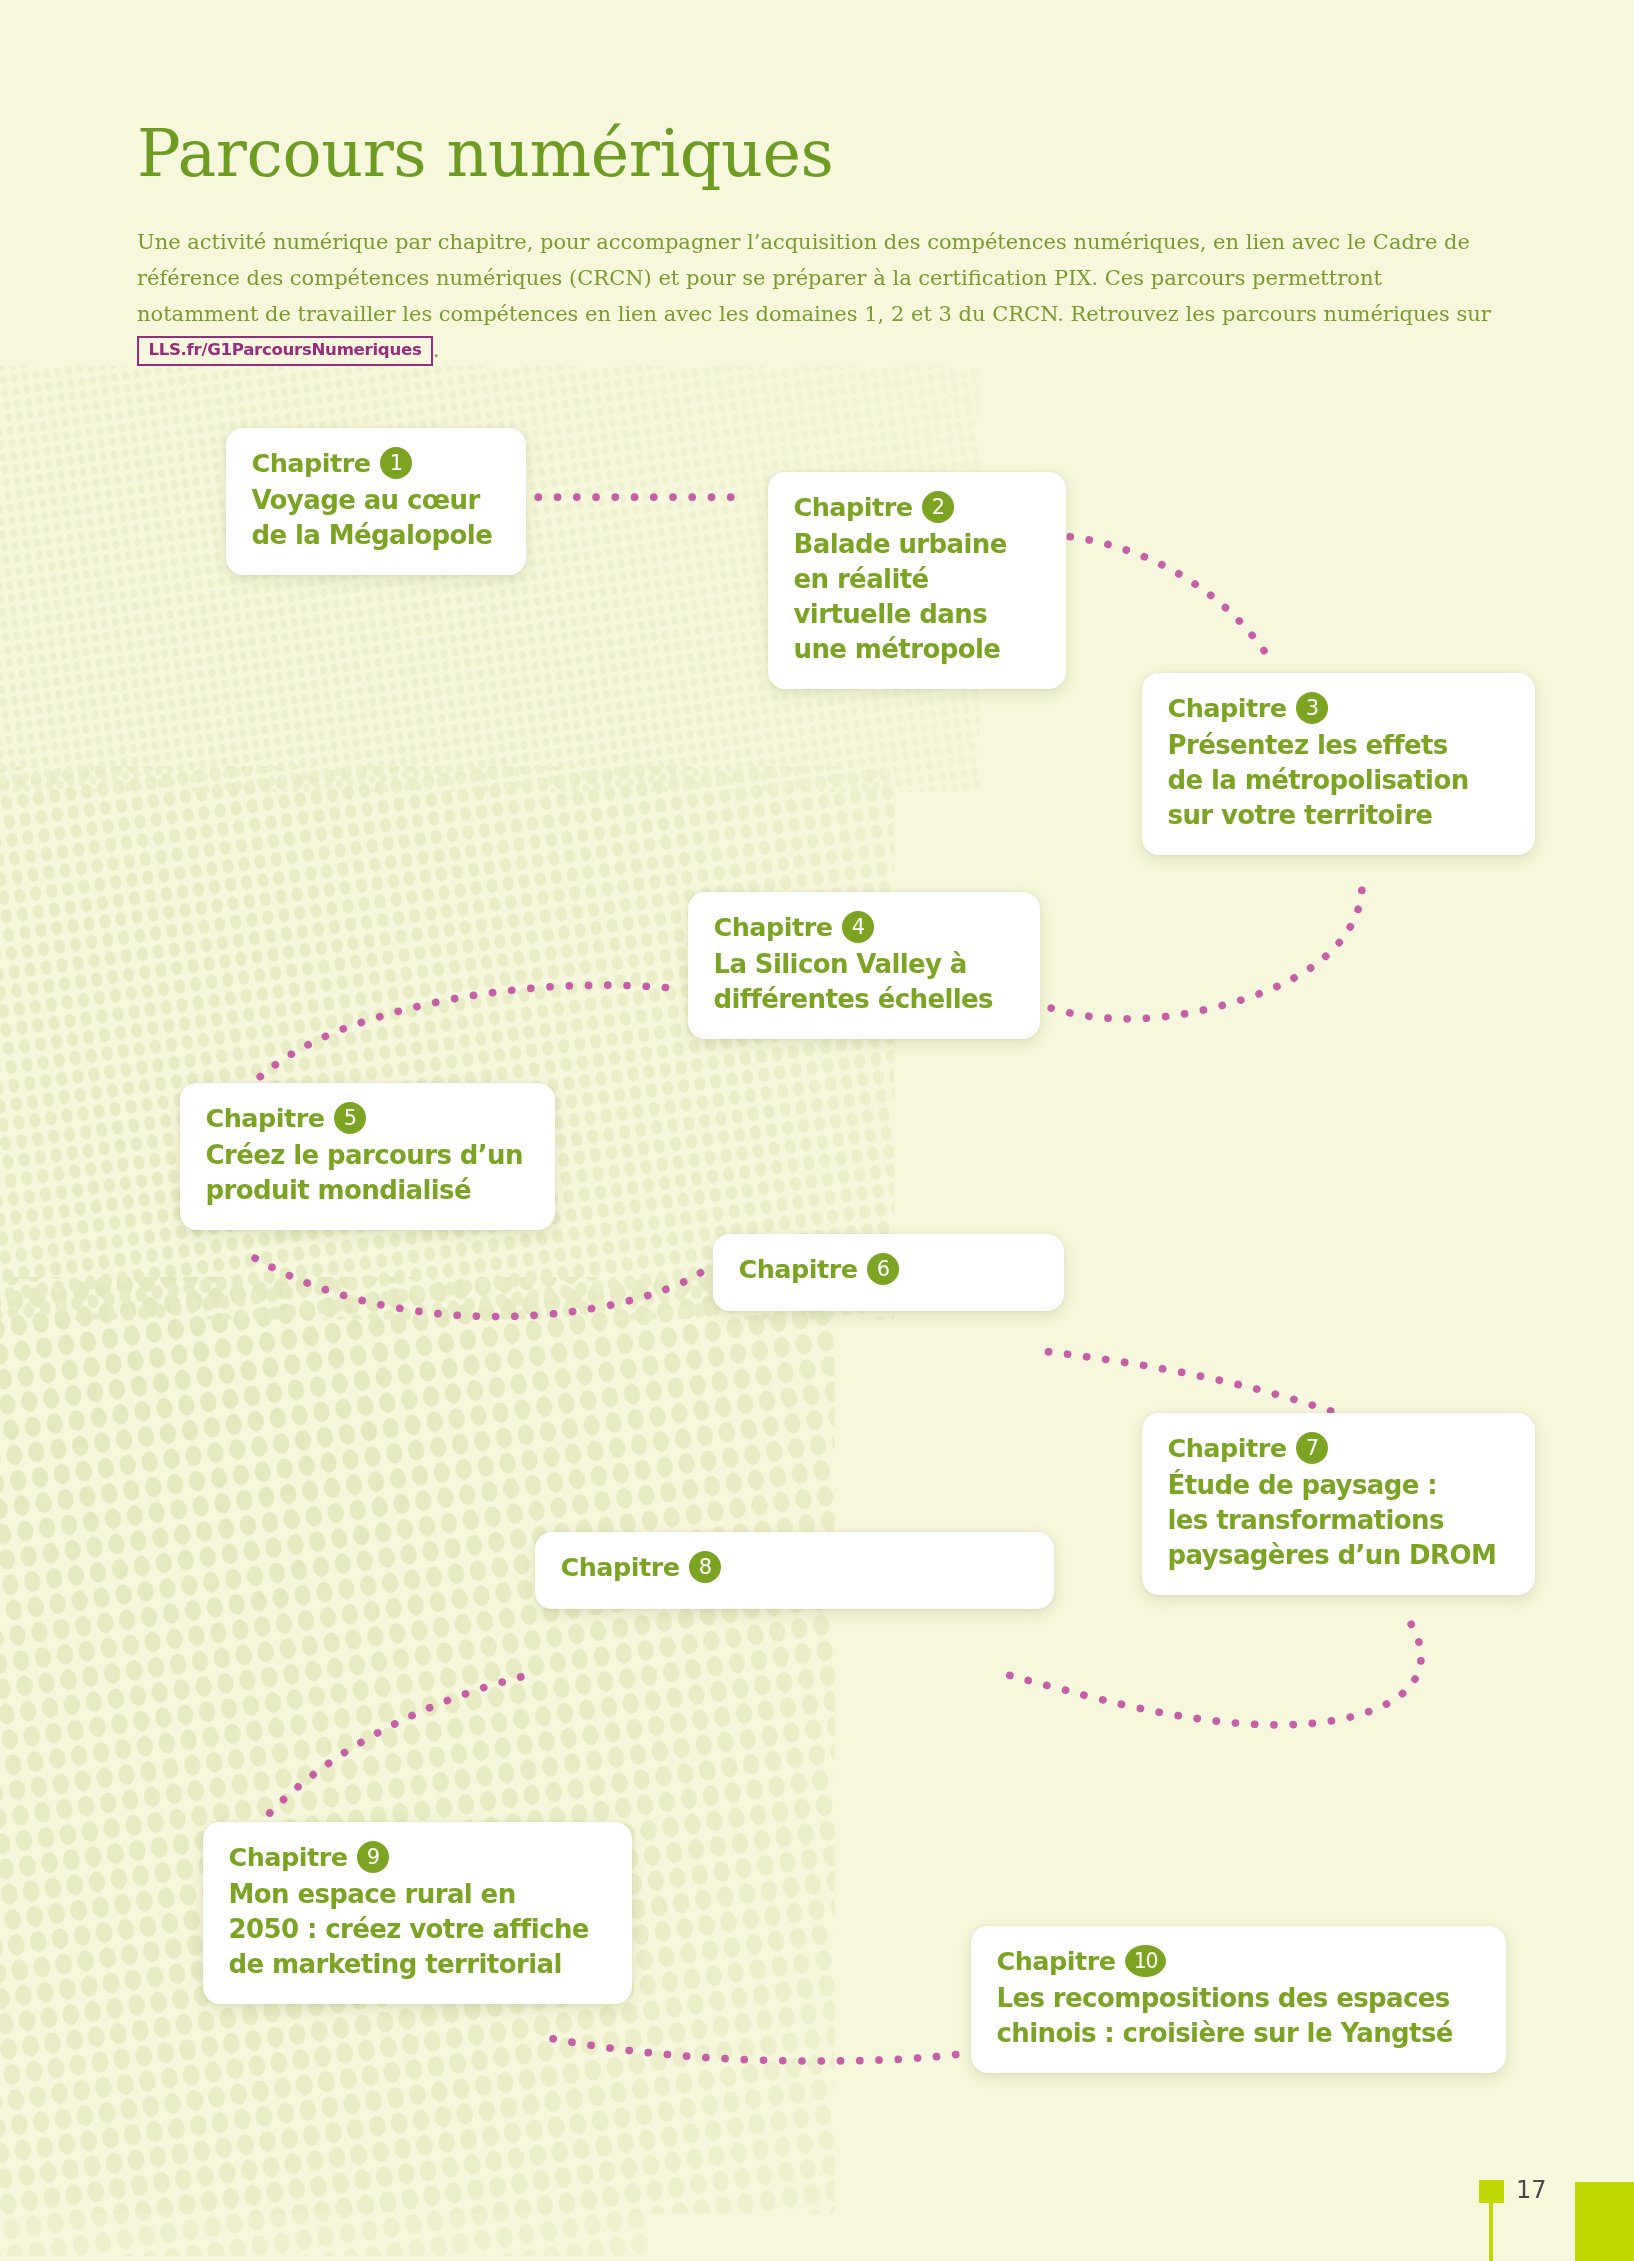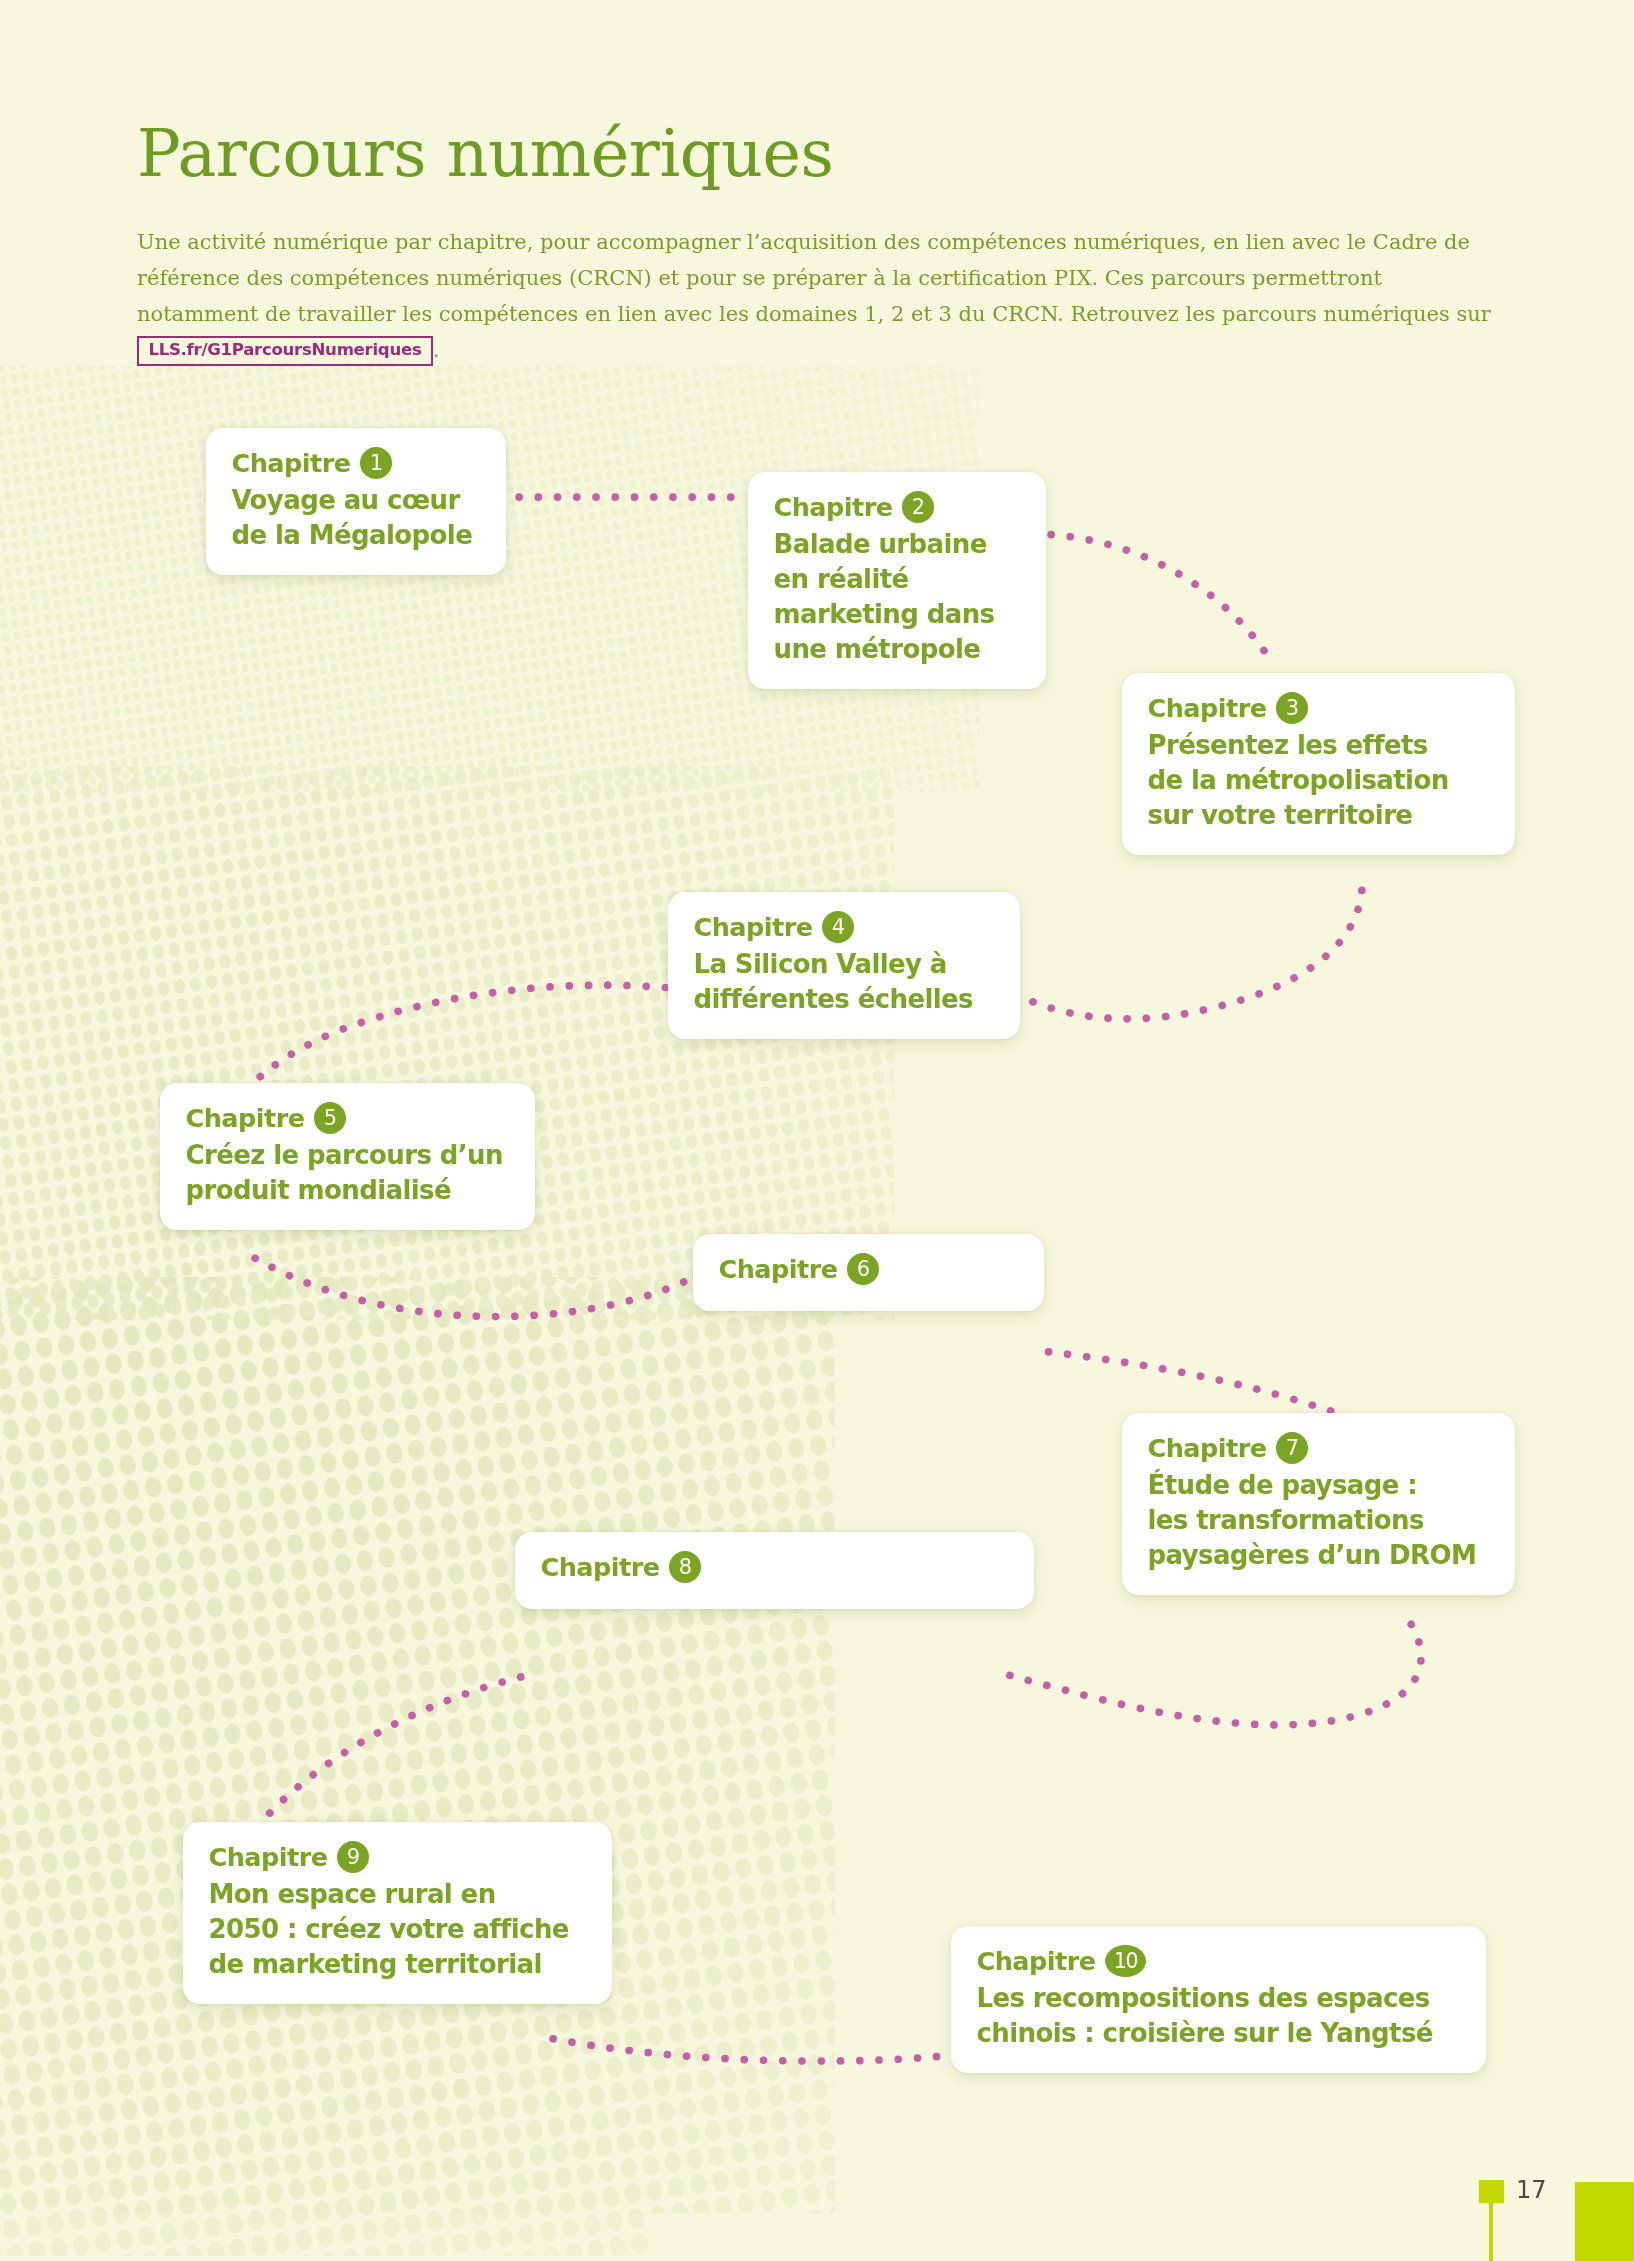--- a/index.html
+++ b/index.html
@@ -89,20 +89,21 @@
   }
 
   .card {
     position: absolute;
     background: #ffffff;
     border-radius: 17px;
     box-shadow: 0 4.3px 13.6px rgba(120,130,60,0.17),
                 0 0.9px 3.4px rgba(120,130,60,0.10);
     box-sizing: border-box;
     padding: 19px 25.5px 22px 25.5px;
+    margin-left: 20px;
   }
 
   .card-head {
     display: flex;
     align-items: center;
     gap: 9.4px;
     margin-bottom: 4.3px;
   }
 
   .card-head-label {
@@ -264,21 +265,21 @@
 de la Mégalopole</div>
     </div>
 
     <div class="card" style="left:740px; top:472px; width:298px;">
       <div class="card-head">
         <span class="card-head-label">Chapitre</span>
         <span class="card-badge">2</span>
       </div>
       <div class="card-title">Balade urbaine
 en réalité
-marketing dans
+virtuelle dans
 une métropole</div>
     </div>
 
     <div class="card" style="left:1114px; top:673px; width:393px;">
       <div class="card-head">
         <span class="card-head-label">Chapitre</span>
         <span class="card-badge">3</span>
       </div>
       <div class="card-title">Présentez les effets
 de la métropolisation

